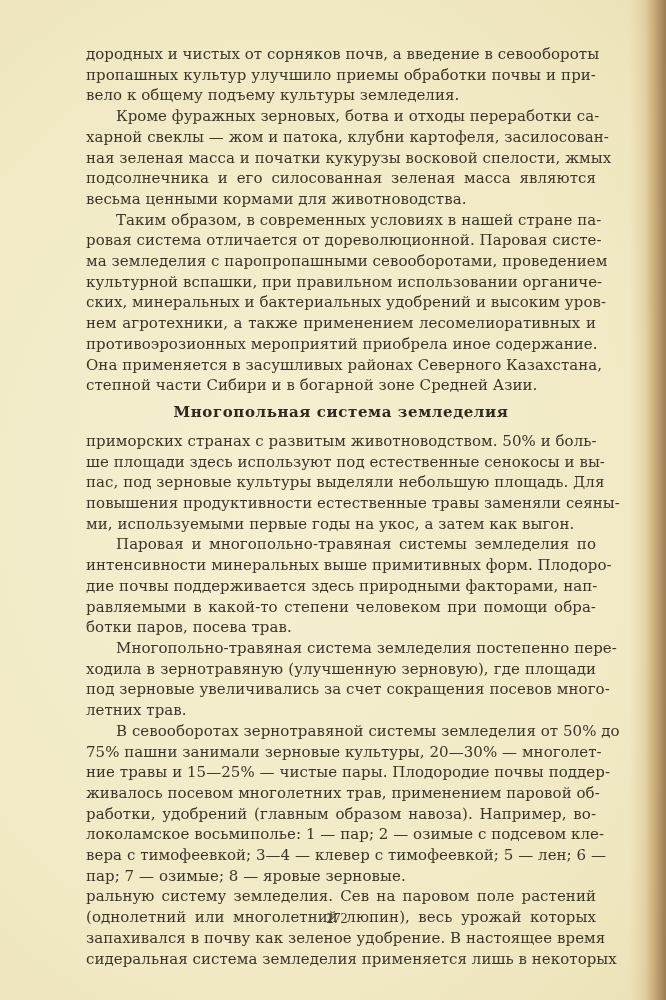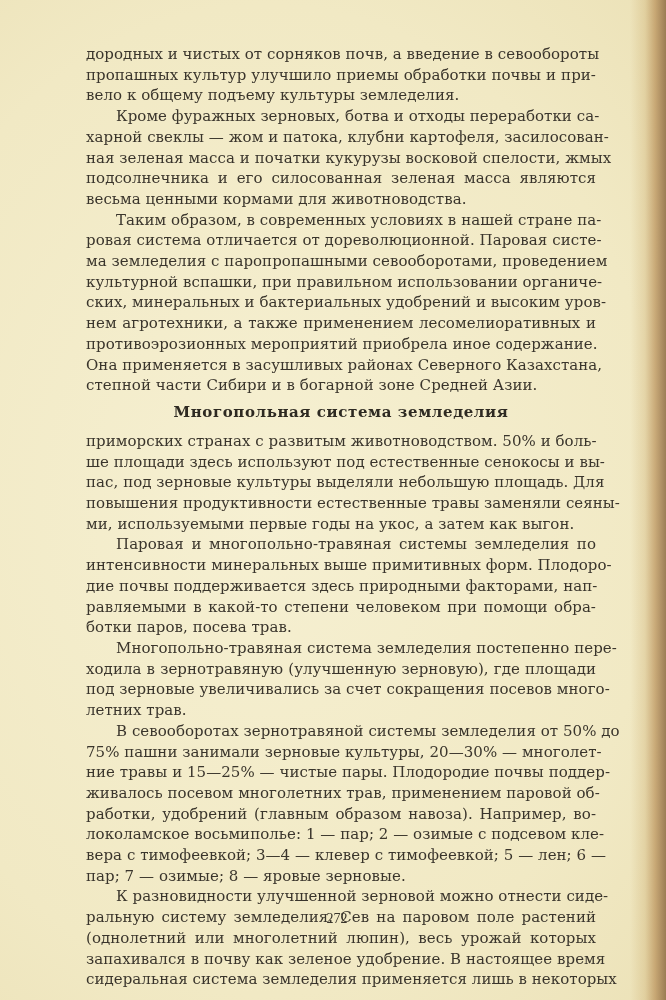--- a/index.html
+++ b/index.html
@@ -110,21 +110,20 @@
     <span class="line">75% пашни занимали зерновые культуры, 20—30% — многолет-</span>
     <span class="line">ние травы и 15—25% — чистые пары. Плодородие почвы поддер-</span>
     <span class="line">живалось посевом многолетних трав, применением паровой об-</span>
     <span class="line">работки, удобрений (главным образом навоза). Например, во-</span>
     <span class="line">локоламское восьмиполье: 1 — пар; 2 — озимые с подсевом кле-</span>
     <span class="line">вера с тимофеевкой; 3—4 — клевер с тимофеевкой; 5 — лен; 6 —</span>
     <span class="line last">пар; 7 — озимые; 8 — яровые зерновые.</span>
   </p>
 
   <p class="para cont">
-    <span class="line indent">К разновидности улучшенной зерновой можно отнести сиде-</span>
     <span class="line">ральную систему земледелия. Сев на паровом поле растений</span>
     <span class="line">(однолетний или многолетний люпин), весь урожай которых</span>
     <span class="line">запахивался в почву как зеленое удобрение. В настоящее время</span>
     <span class="line">сидеральная система земледелия применяется лишь в некоторых</span>
 
   </p>
 </div>
 
 <div class="page-number">272</div>
 

